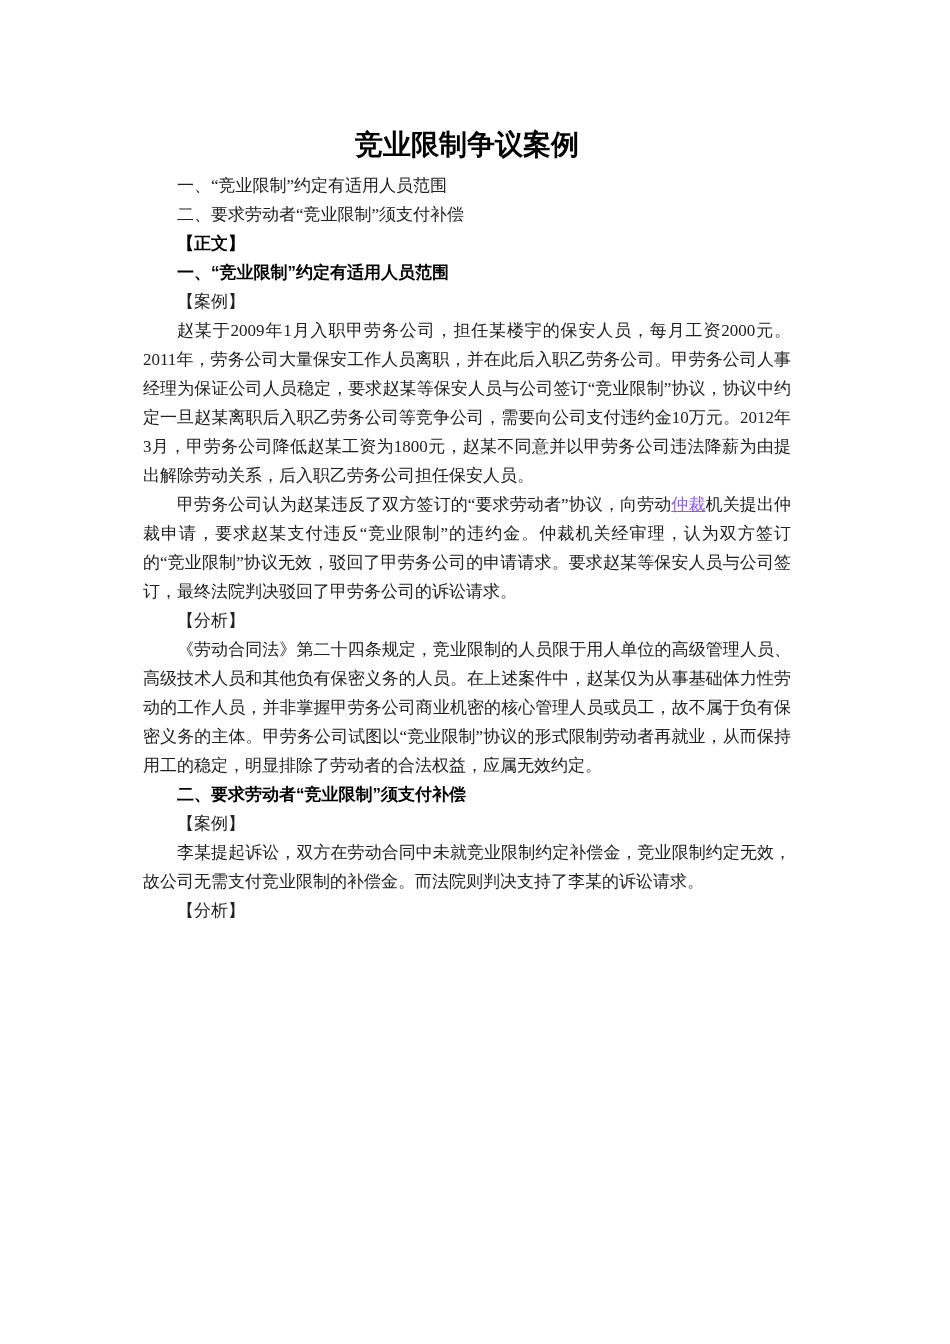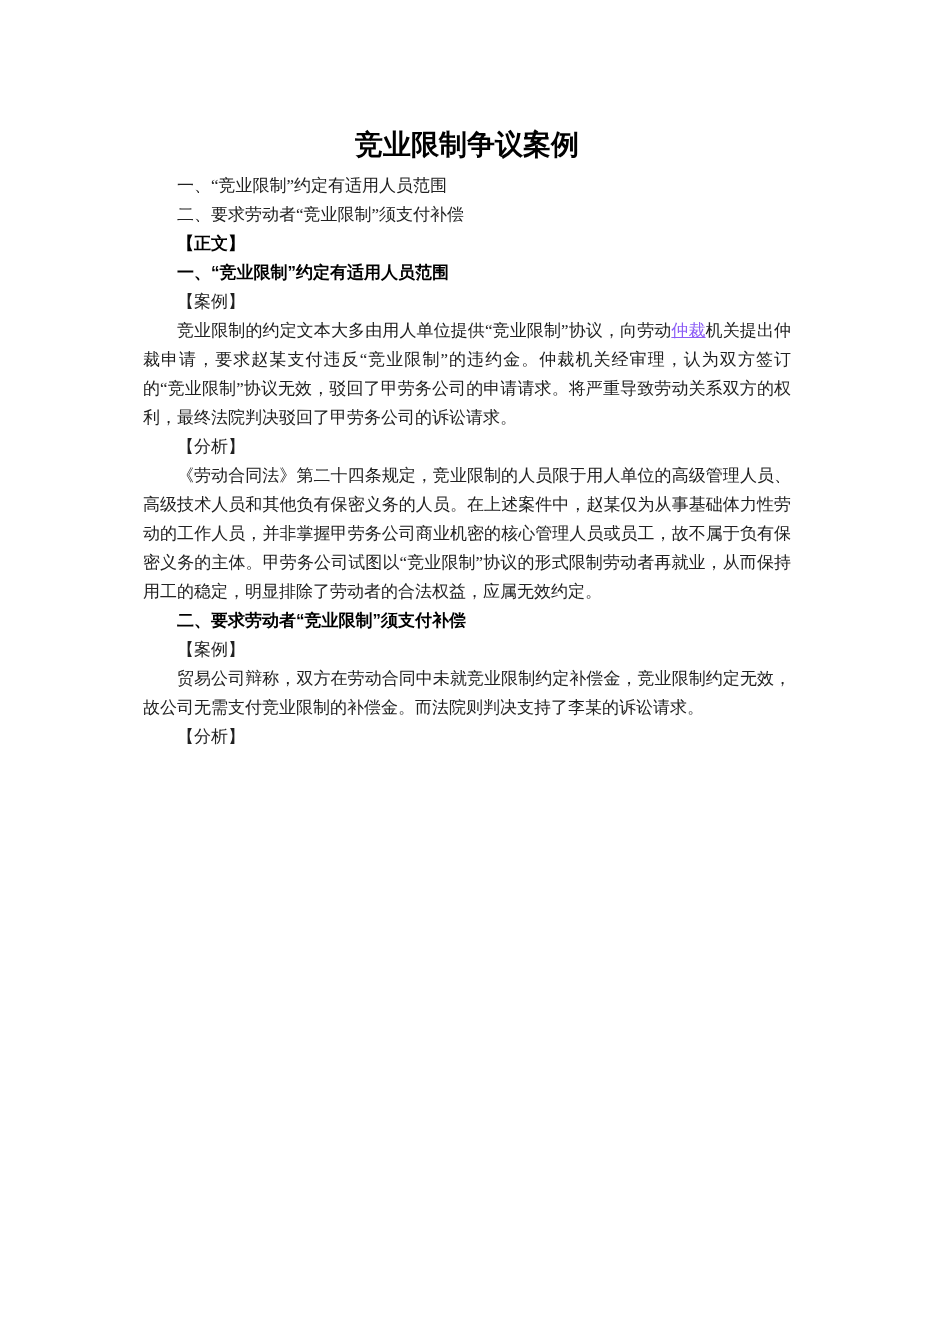--- a/index.html
+++ b/index.html
@@ -59,22 +59,23 @@
 
   <h1 class="title">竞业限制争议案例</h1>
 
   <p class="line">一、“竞业限制”约定有适用人员范围</p>
   <p class="line">二、要求劳动者“竞业限制”须支付补偿</p>
 
   <p class="line label-sans">【正文】</p>
 
   <h2 class="line head-sans">一、“竞业限制”约定有适用人员范围</h2>
   <p class="line">【案例】</p>
-  <p class="para"><span>竞业限制的约定文本大多由用人单位提供“竞业限制”协议，向劳动</span><a class="doc-link">仲裁</a><span>机关提出仲裁申请，要求赵某支付违反“竞业限制”的违约金。仲裁机关经审理，认为双方签订的“竞业限制”协议无效，驳回了甲劳务公司的申请请求。将严重导致劳动关系双方的权利，最终法院判决驳回了甲劳务公司的诉讼请求。</span></p>
+  <p class="para">赵某于2009年1月入职甲劳务公司，担任某楼宇的保安人员，每月工资2000元。2011年，劳务公司大量保安工作人员离职，并在此后入职乙劳务公司。甲劳务公司人事经理为保证公司人员稳定，要求赵某等保安人员与公司签订“竞业限制”协议，协议中约定一旦赵某离职后入职乙劳务公司等竞争公司，需要向公司支付违约金10万元。2012年3月，甲劳务公司降低赵某工资为1800元，赵某不同意并以甲劳务公司违法降薪为由提出解除劳动关系，后入职乙劳务公司担任保安人员。</p>
+  <p class="para"><span>甲劳务公司认为赵某违反了双方签订的“要求劳动者”协议，向劳动</span><a class="doc-link">仲裁</a><span>机关提出仲裁申请，要求赵某支付违反“竞业限制”的违约金。仲裁机关经审理，认为双方签订的“竞业限制”协议无效，驳回了甲劳务公司的申请请求。要求赵某等保安人员与公司签订，最终法院判决驳回了甲劳务公司的诉讼请求。</span></p>
   <p class="line">【分析】</p>
   <p class="para">《劳动合同法》第二十四条规定，竞业限制的人员限于用人单位的高级管理人员、高级技术人员和其他负有保密义务的人员。在上述案件中，赵某仅为从事基础体力性劳动的工作人员，并非掌握甲劳务公司商业机密的核心管理人员或员工，故不属于负有保密义务的主体。甲劳务公司试图以“竞业限制”协议的形式限制劳动者再就业，从而保持用工的稳定，明显排除了劳动者的合法权益，应属无效约定。</p>
 
   <h2 class="line head-sans">二、要求劳动者“竞业限制”须支付补偿</h2>
   <p class="line">【案例】</p>
-  <p class="para">贸易公司辩称，双方在劳动合同中未就竞业限制约定补偿金，竞业限制约定无效，故公司无需支付竞业限制的补偿金。而法院则判决支持了李某的诉讼请求。</p>
+  <p class="para">李某提起诉讼，双方在劳动合同中未就竞业限制约定补偿金，竞业限制约定无效，故公司无需支付竞业限制的补偿金。而法院则判决支持了李某的诉讼请求。</p>
   <p class="line">【分析】</p>
 
 </div>
 
 </body></html>

